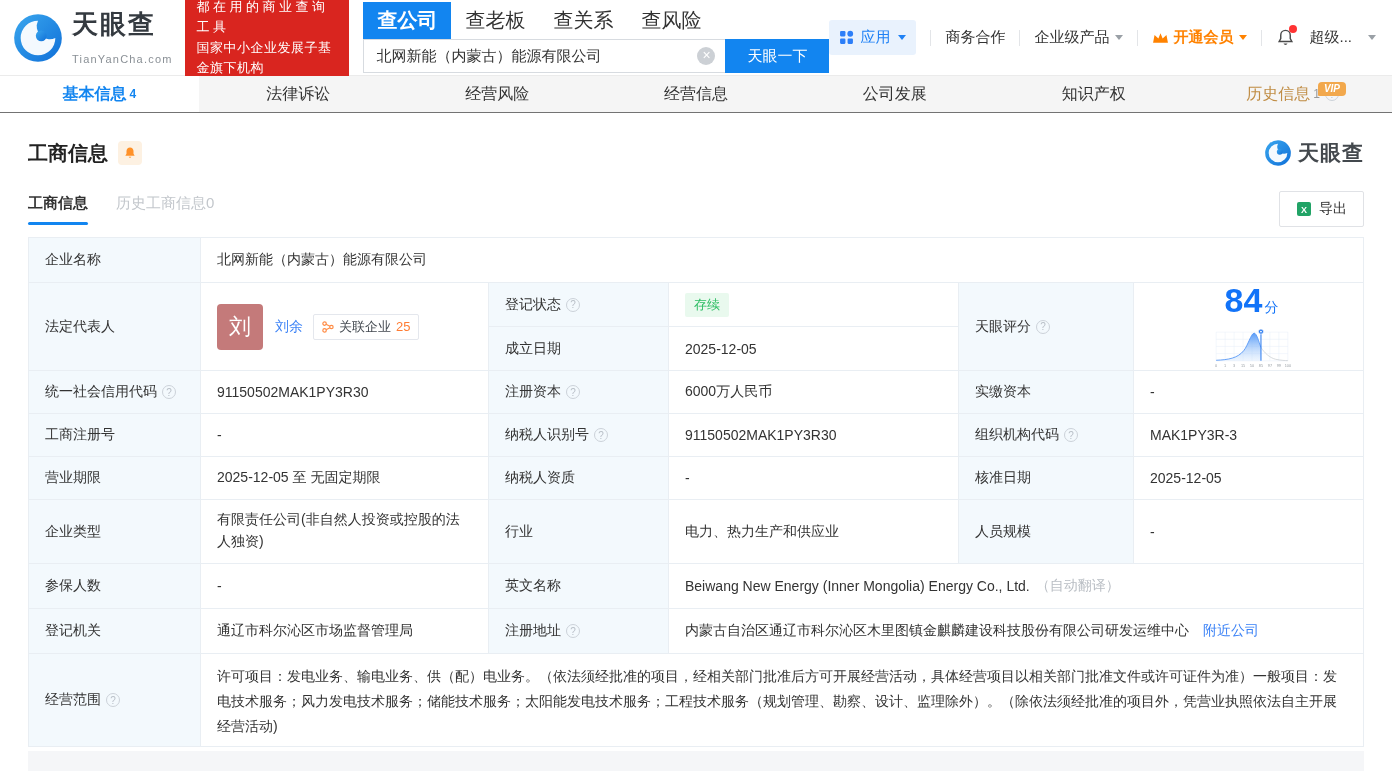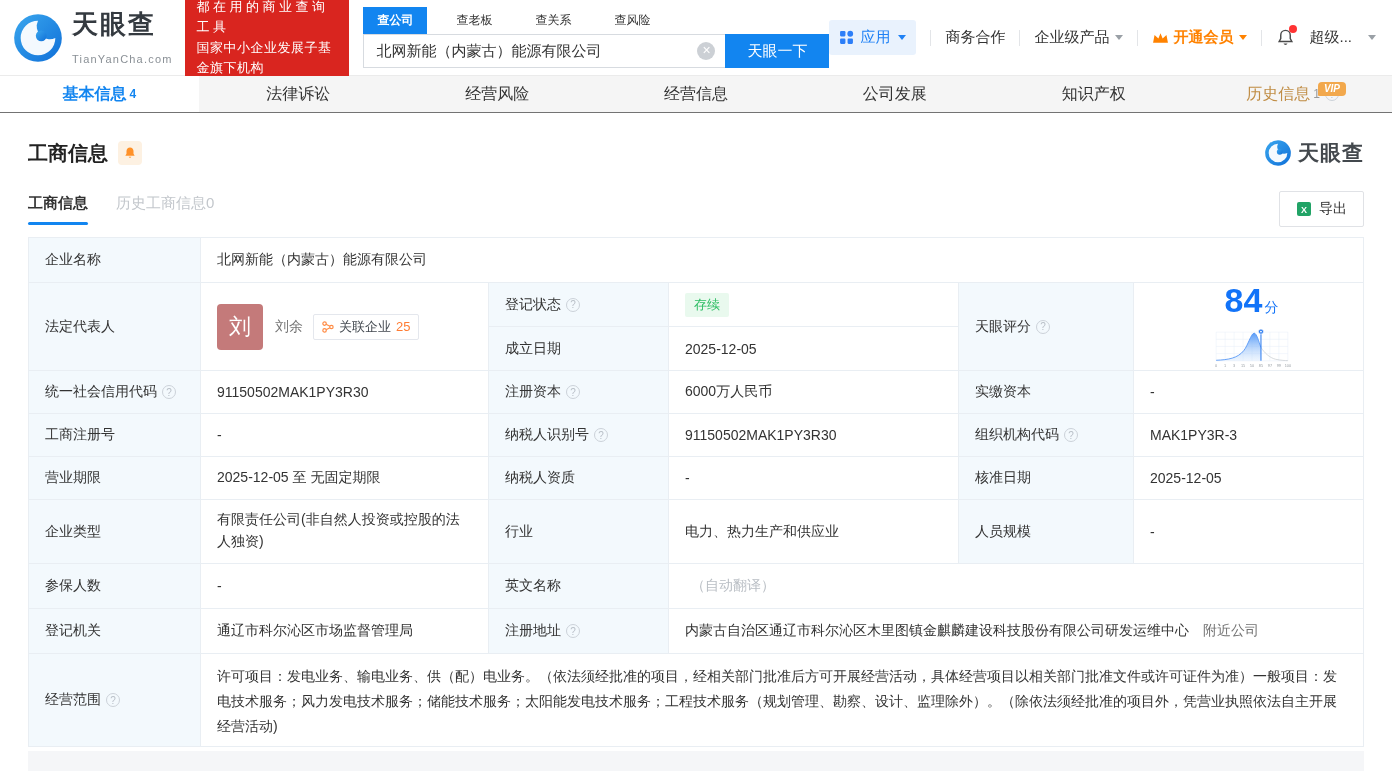--- a/index.html
+++ b/index.html
@@ -9,21 +9,21 @@
   
   .header { height:76px; display:flex; align-items:center; padding:0 16px 0 12px; border-bottom:1px solid #ebebeb; background:#fff; }
   .logo { display:flex; align-items:center; gap:8px; }
   .logo-text { display:flex; flex-direction:column; line-height:1.1; }
   .brand { font-size:26px; font-weight:bold; color:#343a40; letter-spacing:2px; }
   .brand-domain { font-size:11px; color:#8a9096; letter-spacing:1.2px; margin-top:14px; }
   .banner { margin-left:12px; background:#d9251f; color:#fff; padding:8px 12px; border-radius:2px; font-size:13px; line-height:1.55; }
   .banner .l1 { letter-spacing:3.5px; }
   .banner .l2 { letter-spacing:0.5px; }
   .search-wrap { margin-left:14px; width:470px; }
-  .search-tabs { display:flex; font-size:12px;gap:15px; }
+  .search-tabs { display:flex; font-size:20px; }
   .search-tab { padding:5px 14px; cursor:pointer; color:#333; }
   .search-tab.active { background:#1285f0; color:#fff; font-weight:bold; }
   .search-row { display:flex; }
   .search-input { width:362px; height:34px; border:1px solid #d7dbe0; border-right:none; padding:0 34px 0 12px; font-size:15px; color:#333; outline:none; font-family:inherit; }
   .clear-btn { width:18px; height:18px; border-radius:50%; background:#ccd0d5; position:relative; margin-left:-28px; align-self:center; cursor:pointer; flex:0 0 auto; }
   .clear-btn::before { content:"×"; position:absolute; left:50%; top:50%; transform:translate(-50%,-54%); color:#fff; font-size:14px; }
   .search-btn { width:104px; height:34px; margin-left:10px; background:#1285f0; color:#fff; font-size:15px; border:none; cursor:pointer; font-family:inherit; }
   .spacer { flex:1; }
   .top-menu { display:flex; align-items:center; gap:14px; font-size:15px; color:#333; white-space:nowrap; }
   .apps-btn { display:flex; align-items:center; gap:6px; background:#e9f2fd; color:#1f81f5; padding:8px 10px; border-radius:3px; cursor:pointer; }
@@ -62,21 +62,21 @@
 
   
   .info-table { margin-top:10px; border:1px solid #e9eef3; display:grid;
     grid-template-columns:172px 288px 180px 290px 175px 229px;
     grid-template-rows:45px 44px 44px 43px 43px 43px 64px 45px 45px 92px; }
   .cell { border-right:1px solid #e9eef3; border-bottom:1px solid #e9eef3; display:flex; align-items:center; padding:0 16px; font-size:14px; overflow:hidden; }
   .lab { background:#f3f9fd; color:#333; }
   .val { background:#fff; color:#333; }
   .brn { border-right:none; } .bbn { border-bottom:none; }
   .wrap2 { line-height:22px; padding-top:8px; padding-bottom:8px; align-items:flex-start; display:block; }
-  .link { color:#737373; cursor:pointer; text-decoration:none; }
+  .link { color:#3b82f6; cursor:pointer; text-decoration:none; }
   .avatar { width:46px; height:46px; border-radius:4px; background:#c47a7a; color:#fff; font-size:22px; display:flex; align-items:center; justify-content:center; cursor:pointer; flex:0 0 auto; }
   .rep-name { margin-left:12px; font-size:14px; }
   .rel-badge { margin-left:10px; display:inline-flex; align-items:center; gap:5px; border:1px solid #e4e7ed; border-radius:2px; padding:3px 8px; font-size:13px; color:#42484f; cursor:pointer; }
   .rel-badge .num { color:#ff7c33; }
   .status-badge { background:#e9f9ee; color:#2dbd64; font-size:13px; padding:3px 9px; border-radius:2px; }
   .score-cell { display:flex; align-items:center; gap:10px; padding:0 8px 0 14px;flex-direction:column; }
   .score-num { font-size:34px; font-weight:bold; color:#1273f8; line-height:1; }
   .score-unit { font-size:14px; color:#1273f8; margin-left:2px; }
   .gray-note { color:#b9bec4; margin-left:6px;text-align:right; }
   .scope-text { line-height:25px; font-size:14px; padding:10px 16px; display:block; overflow:hidden; }
@@ -332,20 +332,21 @@
       <div class="cell val wrap2" style="grid-row:7;grid-column:2">有限责任公司(非自然人投资或控股的法人独资)</div>
       <div class="cell lab" style="grid-row:7;grid-column:3">行业</div>
       <div class="cell val" style="grid-row:7;grid-column:4">电力、热力生产和供应业</div>
       <div class="cell lab" style="grid-row:7;grid-column:5">人员规模</div>
       <div class="cell val brn" style="grid-row:7;grid-column:6">-</div>
 
       <div class="cell lab" style="grid-row:8;grid-column:1">参保人数</div>
       <div class="cell val" style="grid-row:8;grid-column:2">-</div>
       <div class="cell lab" style="grid-row:8;grid-column:3">英文名称</div>
       <div class="cell val brn" style="grid-row:8;grid-column:4/7">
+        <span>Beiwang New Energy (Inner Mongolia) Energy Co., Ltd.</span>
         <span class="gray-note">（自动翻译）</span>
       </div>
 
       <div class="cell lab" style="grid-row:9;grid-column:1">登记机关</div>
       <div class="cell val" style="grid-row:9;grid-column:2">通辽市科尔沁区市场监督管理局</div>
       <div class="cell lab" style="grid-row:9;grid-column:3">
         <span>注册地址</span>
         <span class="qmark">?</span>
       </div>
       <div class="cell val brn" style="grid-row:9;grid-column:4/7">

